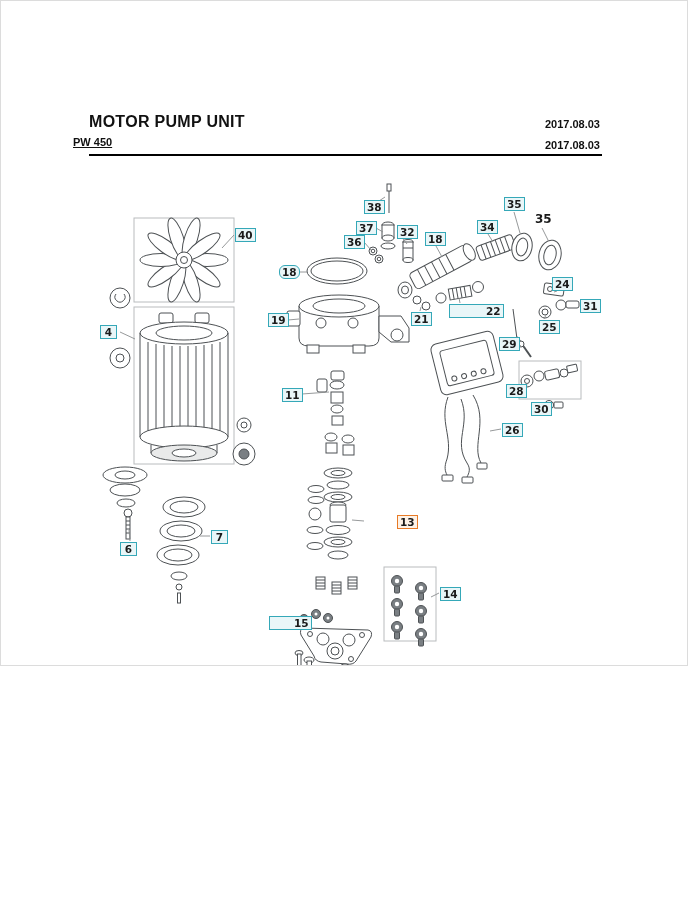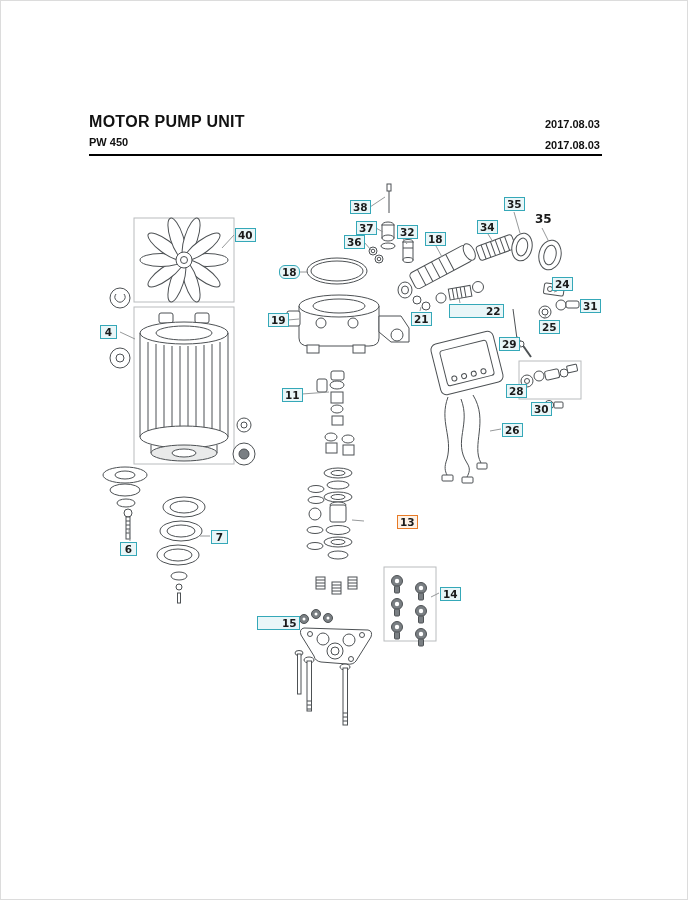--- a/index.html
+++ b/index.html
@@ -1,18 +1,18 @@
 <!DOCTYPE html>
 <html style="--teal-border: #35a8b8; --teal-bg: #e9f6f8; --orange-border: #e87a25; --orange-bg: #fdf2e7;"><head>
 <meta charset="utf-8">
 <style>
   html,body{margin:0;padding:0;background:#ffffff;}
-  .page{position:relative;width:688px;height:900px;background:#ffffff;border:1px solid #dcdcdc;box-sizing:border-box;overflow:hidden;font-family:"Liberation Sans",sans-serif;}
+  .page{position:relative;width:688px;height:666px;background:#ffffff;border:1px solid #dcdcdc;box-sizing:border-box;overflow:hidden;font-family:"Liberation Sans",sans-serif;}
   .title{position:absolute;left:88px;top:112px;font-size:16px;font-weight:bold;letter-spacing:.3px;color:#111;}
-  .model{position:absolute;left:88px;top:135px;font-size:11px;font-weight:bold;color:#111;}
+  .model{position:absolute;left:72px;top:135px;font-size:11px;font-weight:bold;color:#111;text-decoration:underline;}
   .date1{position:absolute;right:87px;top:117px;font-size:11px;font-weight:bold;color:#111;}
   .date2{position:absolute;right:87px;top:138px;font-size:11px;font-weight:bold;color:#111;}
   .rule{position:absolute;left:88px;top:153px;width:513px;height:2px;background:#000;}
   svg{position:absolute;left:0;top:0;}
   svg .ln{stroke:#4d5154;fill:none;stroke-width:1;}
   svg .fl{fill:#ffffff;stroke:#4d5154;stroke-width:1;}
   svg .lt{fill:#e9eaea;stroke:#4d5154;stroke-width:1;}
   svg .dk{fill:#7a7f83;stroke:#4d5154;stroke-width:1;}
   svg .frame{fill:none;stroke:#b9bcbe;stroke-width:1;}
   svg .leader line{stroke:#8a8d8f;stroke-width:.9;}
@@ -349,21 +349,21 @@
       <line x1="500" y1="428" x2="489" y2="430"></line>
       <line x1="363" y1="520" x2="351" y2="519"></line>
       <line x1="438" y1="592" x2="430" y2="596"></line>
       <line x1="279" y1="621" x2="296" y2="619"></line>
       <line x1="129" y1="540" x2="128" y2="529"></line>
       <line x1="209" y1="535" x2="199" y2="535"></line>
     </g>
   </svg>
 
   <div id="callouts">
-      <div class="callout teal" style="left: 349px; top: 199px;">38</div>
+      <div class="callout teal" style="left: 363px; top: 199px;">38</div>
       <div class="callout teal" style="left: 355px; top: 220px;">37</div>
       <div class="callout teal" style="left: 343px; top: 234px;">36</div>
       <div class="callout teal" style="left: 503px; top: 196px;">35</div>
       <div class="callout plain" style="left: 532px; top: 212px;">35</div>
       <div class="callout teal" style="left: 476px; top: 219px;">34</div>
       <div class="callout teal" style="left: 424px; top: 231px;">18</div>
       <div class="callout teal" style="left: 396px; top: 224px;">32</div>
       <div class="callout teal" style="left: 234px; top: 227px;">40</div>
       <div class="callout teal" style="left: 278px; top: 264px; border-radius: 6px;">18</div>
       <div class="callout teal" style="left: 267px; top: 312px;">19</div>
@@ -375,15 +375,15 @@
       <div class="callout teal" style="left: 498px; top: 336px;">29</div>
       <div class="callout teal" style="left: 99px; top: 324px;">4</div>
       <div class="callout teal" style="left: 281px; top: 387px;">11</div>
       <div class="callout teal" style="left: 505px; top: 383px;">28</div>
       <div class="callout teal" style="left: 530px; top: 401px;">30</div>
       <div class="callout teal" style="left: 501px; top: 422px;">26</div>
       <div class="callout teal" style="left: 119px; top: 541px;">6</div>
       <div class="callout teal" style="left: 210px; top: 529px;">7</div>
       <div class="callout orange" style="left: 364px; top: 514px; margin-left: 32px;">13</div>
       <div class="callout teal" style="left: 439px; top: 586px;">14</div>
-      <div class="callout teal" style="left: 256px; top: 615px; padding-left: 24px;">15</div>
+      <div class="callout teal" style="left: 268px; top: 615px; padding-left: 24px;">15</div>
     </div>
 </div>
 
 </body></html>

